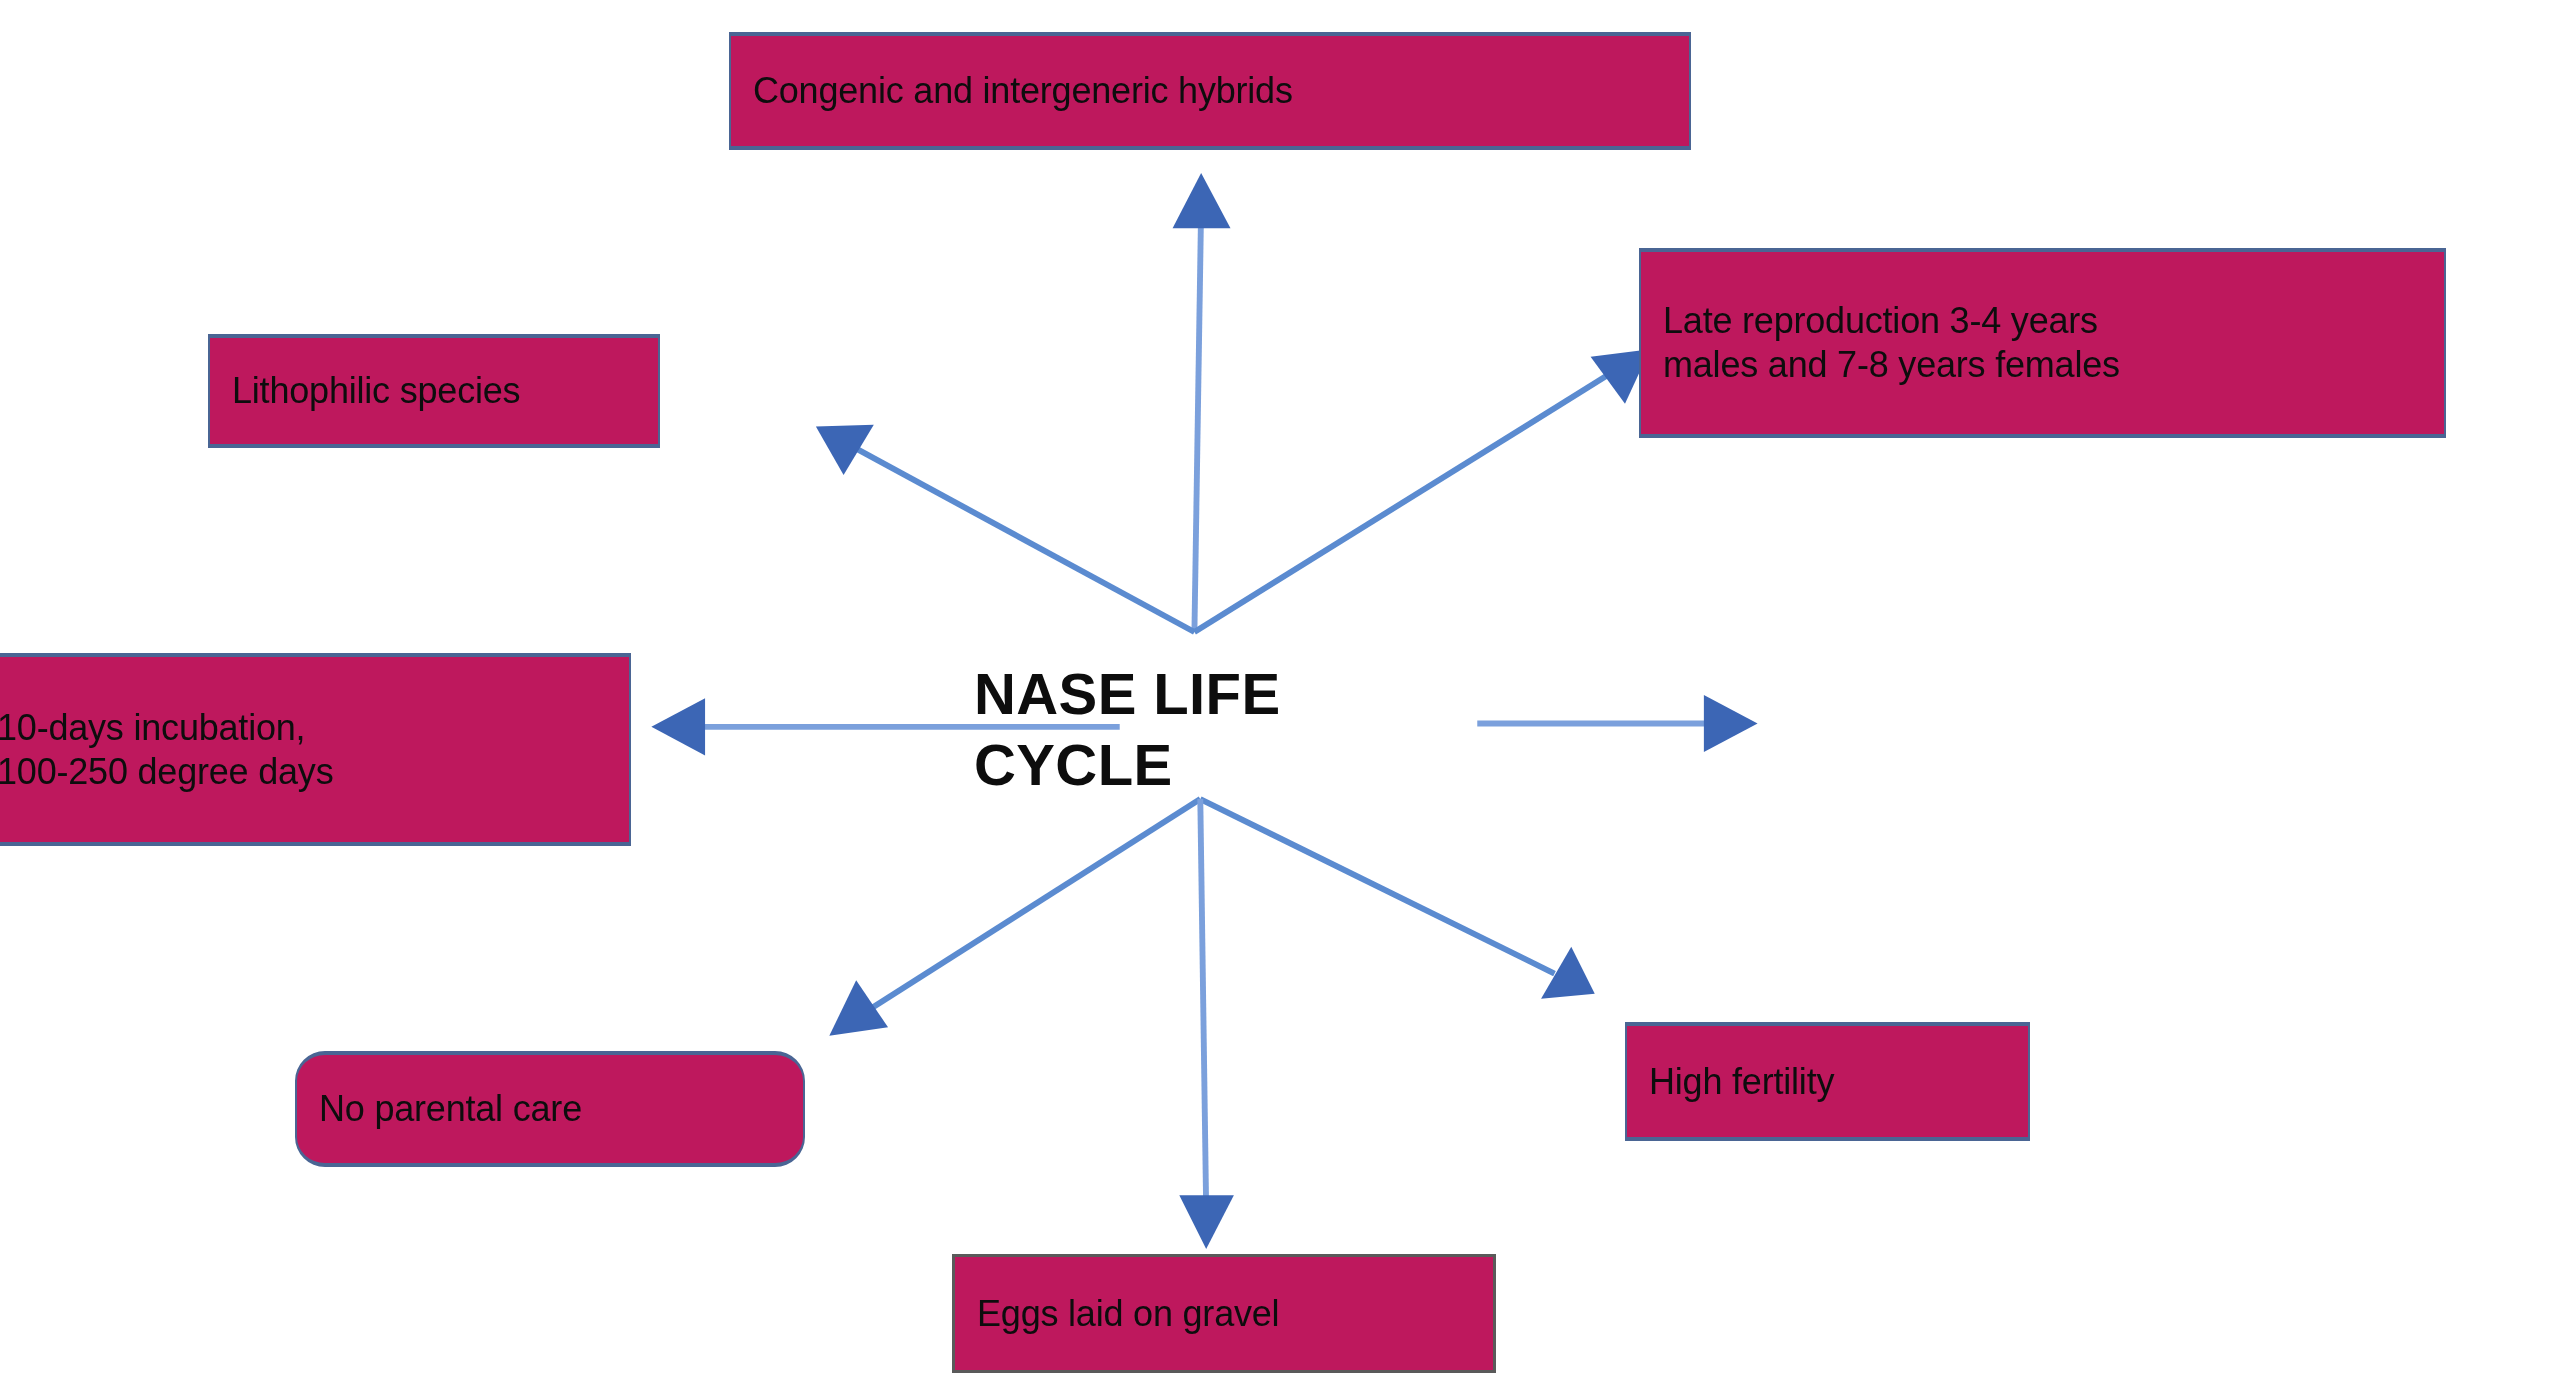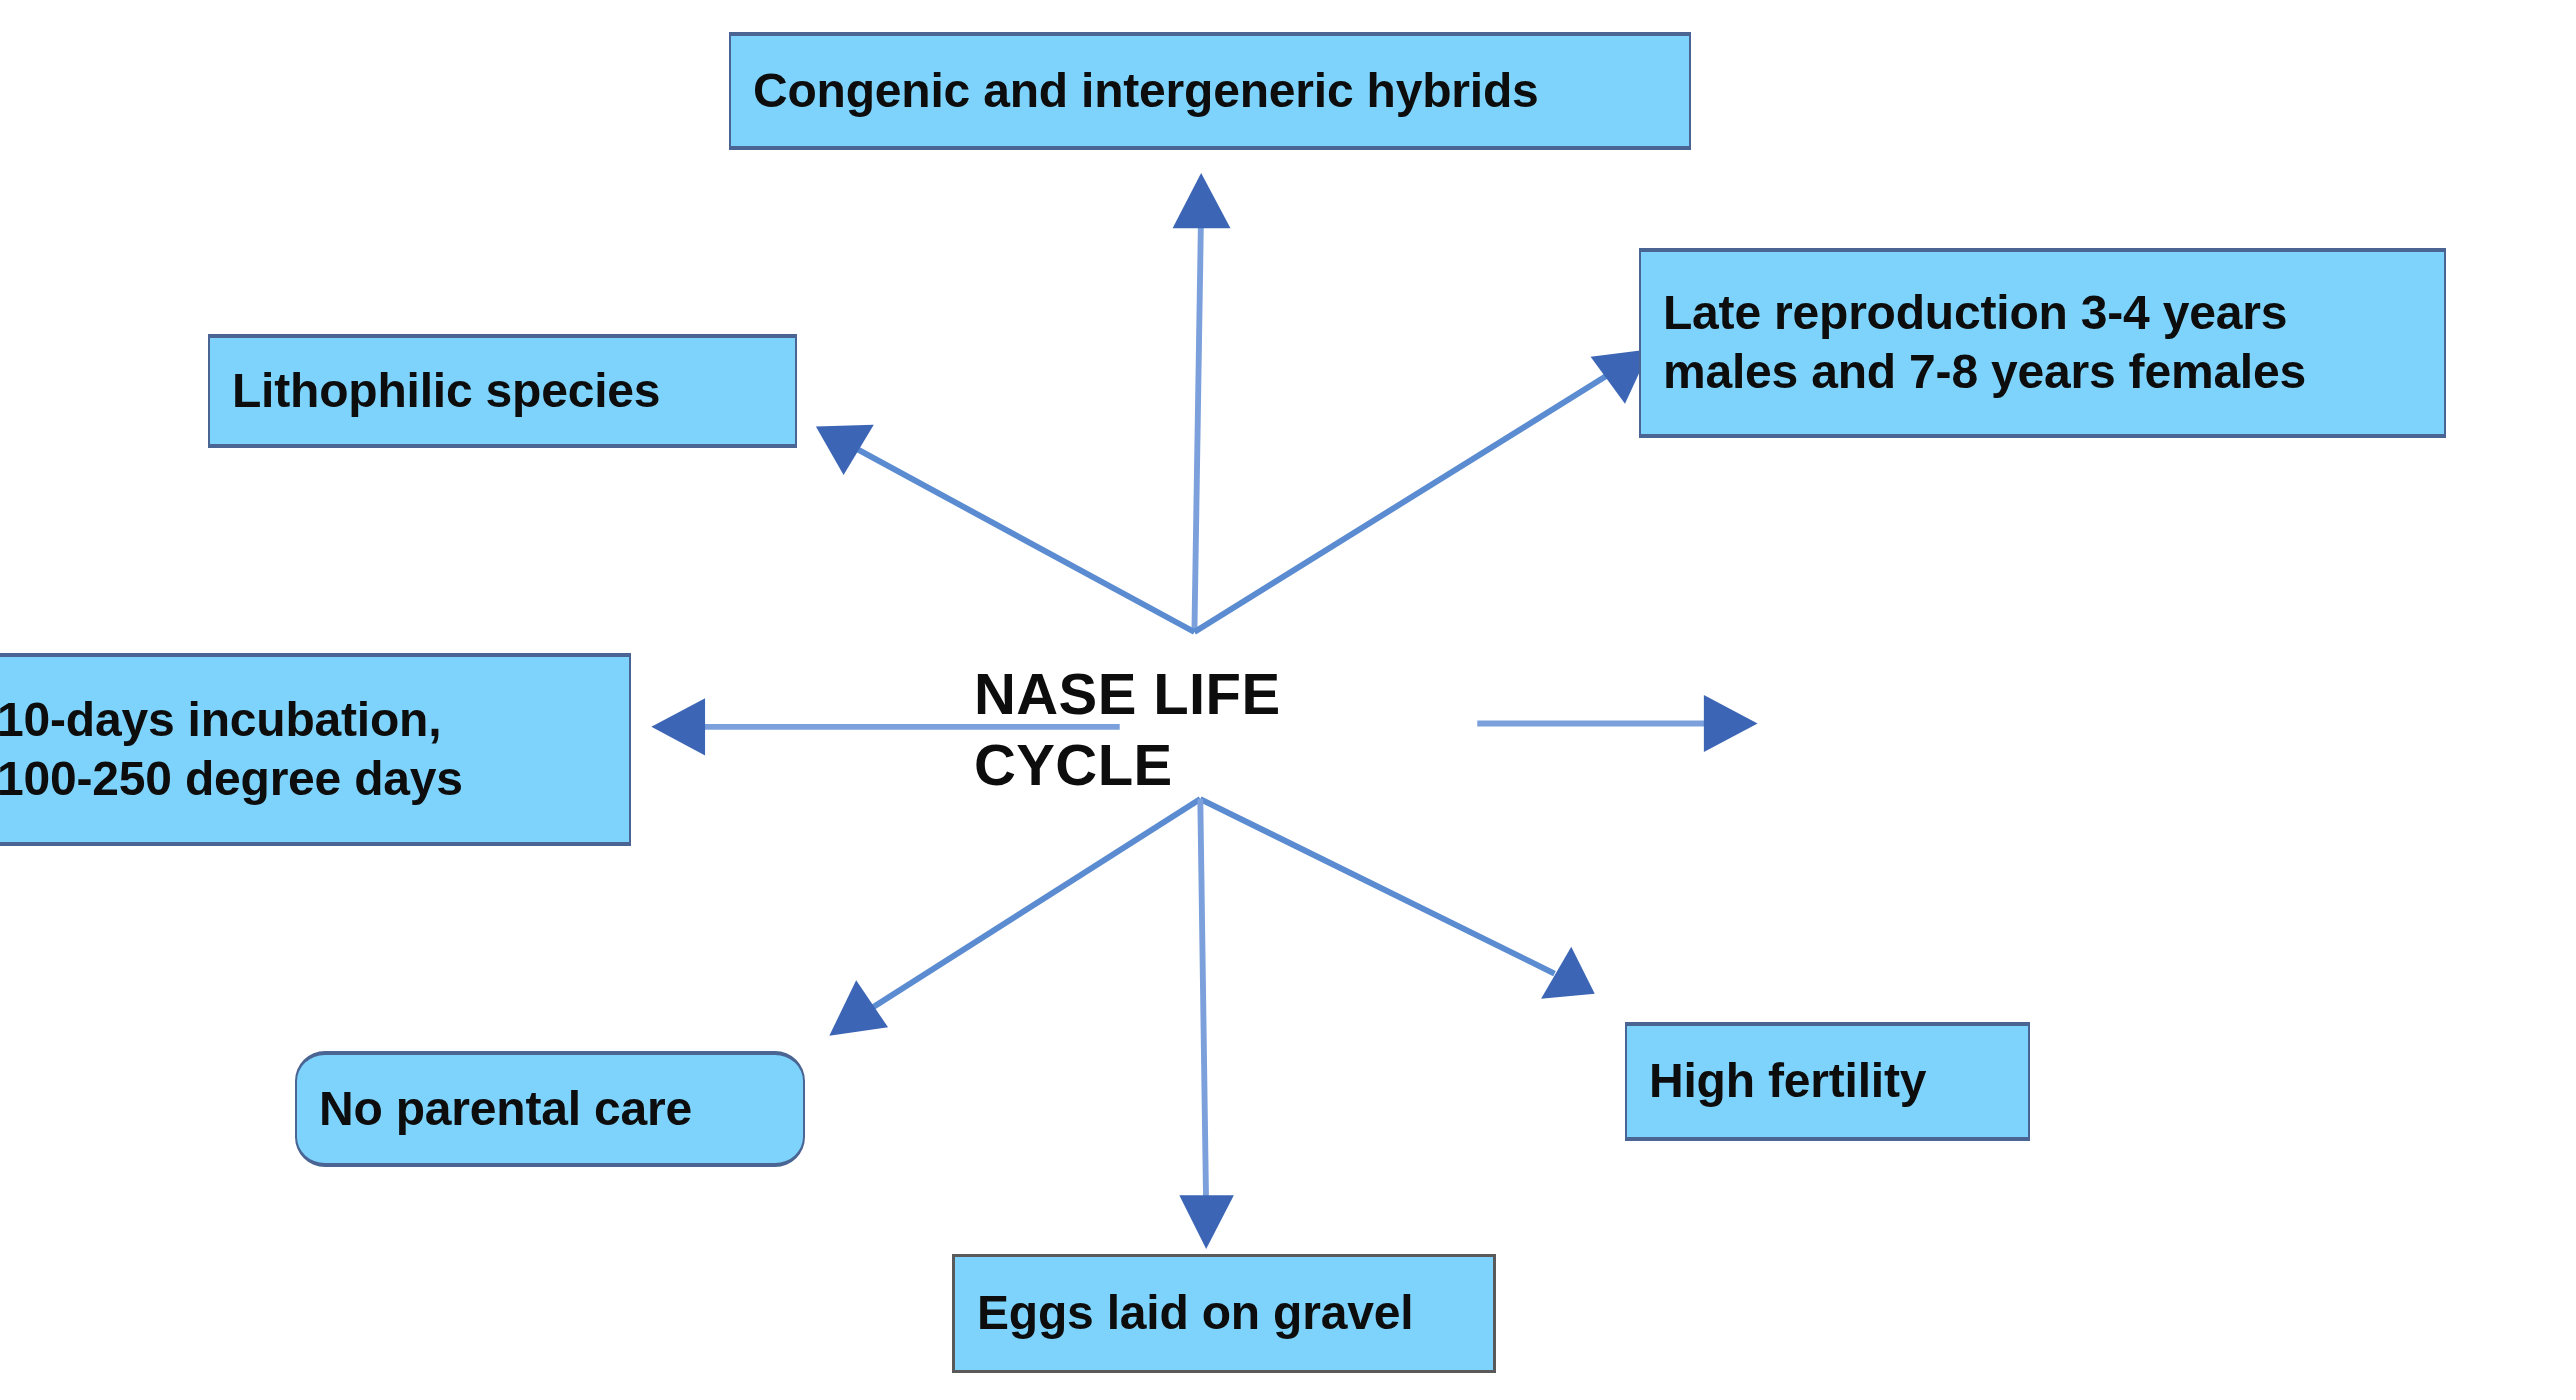--- a/index.html
+++ b/index.html
@@ -22,31 +22,30 @@
     position: absolute;
     left: 0;
     top: 0;
     width: 2576px;
     height: 1400px;
     pointer-events: none;
   }
   .node {
     position: absolute;
     box-sizing: border-box;
-    background: #7dd3fc;
+    background: #be185d;
     display: flex;
     align-items: center;
     justify-content: flex-start;
     padding: 0 22px;
     color: #0d0d0d;
-    font-size: 48px;
+    font-size: 36px;
     line-height: 1.22;
     letter-spacing: -0.2px;
     white-space: pre-line;
-    font-weight: bold;
   }
   
   .node.blue {
     border: 2.5px solid #4a6594;
     border-top-width: 4.2px;
     border-bottom-width: 4.2px;
   }
   .node.grey {
     border: 3.4px solid #5a5a5a;
   }
@@ -60,21 +59,21 @@
     font-weight: bold;
     font-size: 58px;
     letter-spacing: 0.4px;
     padding: 0;
     justify-content: center;
   }
 
   
   #node-hybrids        { left: 729px;  top: 32px;   width: 962px; height: 118px; }
   #node-latereprod     { left: 1639px; top: 248px;  width: 807px;  height: 190px; }
-  #node-lithophilic    { left: 208px;  top: 334px;  width: 589px;  height: 114px; }
+  #node-lithophilic    { left: 208px;  top: 334px;  width: 452px;  height: 114px; }
   #node-incubation     { left: -27px;  top: 653px;  width: 658px;  height: 193px; }
   #node-males          { left: 1793px; top: 638px;  width: 772px;  height: 183px; }
   #node-noparental     { left: 295px;  top: 1051px; width: 510px;  height: 116px; border-radius: 30px; }
   #node-highfertility  { left: 1625px; top: 1022px; width: 405px;  height: 119px; }
   #node-eggs           { left: 952px; top: 1254px; width: 544px;  height: 119px; }
 
   #node-hub            { left: 974px; top: 693px;  width: 470px;  height: 74px; }
 </style>
 </head>
 <body>

